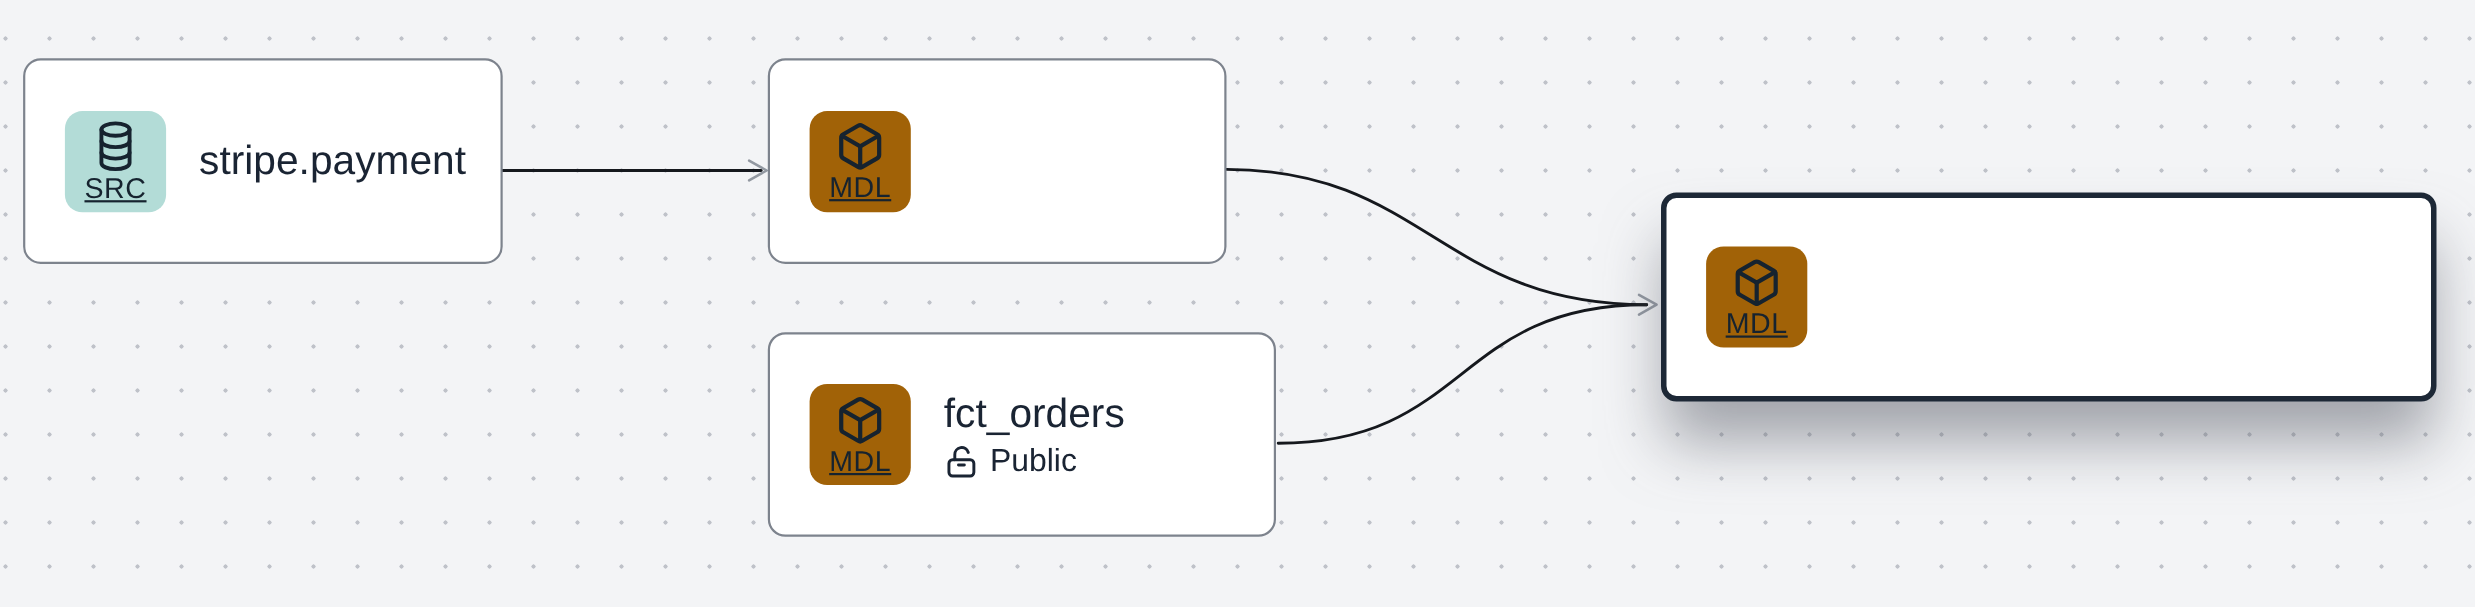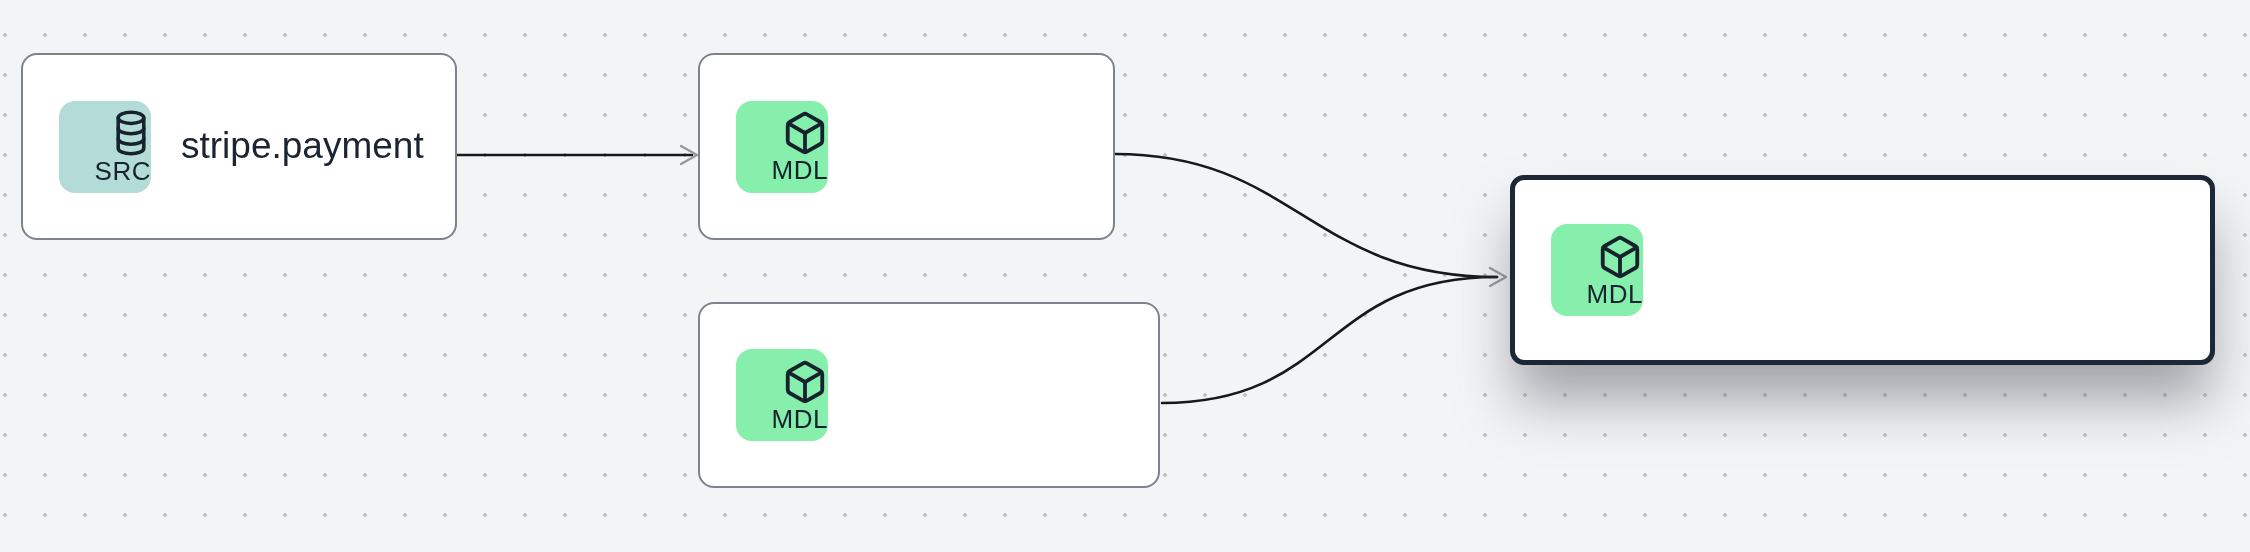--- a/index.html
+++ b/index.html
@@ -56,27 +56,28 @@
     border: 5px solid #1d2836;
     border-radius: 14px;
     box-shadow: 0 40px 55px -4px rgba(95,99,110,0.55);
   }
   .badge {
     flex: 0 0 auto;
     width: 92px; height: 92px;
     border-radius: 16px;
     display: flex;
     flex-direction: column;
-    align-items: flex-end;
+    align-items: center;
     justify-content: center;
     gap: 1px;
     color: #16232f;
+    text-decoration: underline;
   }
   .badge--src { background: #b3dcd7; }
-  .badge--mdl { background: #86efac; }
+  .badge--mdl { background: #a16207; }
   .badge svg { stroke: #16232f; }
   .badge-label {
     font-size: 26px;
     font-weight: 500;
     line-height: 1;
     letter-spacing: 0.5px;
     color: #16232f;
   }
   .node-text { display: flex; flex-direction: column; min-width: 0; }
   .node-title {
@@ -139,20 +140,31 @@
 
   <div class="node node--fct">
     <div class="badge badge--mdl">
       <svg width="46" height="46" viewBox="0 0 24 24" fill="none" stroke-width="2" stroke-linecap="round" stroke-linejoin="round" xmlns="http://www.w3.org/2000/svg">
         <path d="M21 8a2 2 0 0 0-1-1.73l-7-4a2 2 0 0 0-2 0l-7 4A2 2 0 0 0 3 8v8a2 2 0 0 0 1 1.73l7 4a2 2 0 0 0 2 0l7-4A2 2 0 0 0 21 16Z"></path>
         <path d="m3.3 7 8.7 5 8.7-5"></path>
         <path d="M12 22V12"></path>
       </svg>
       <span class="badge-label">MDL</span>
     </div>
+    <div class="node-text">
+      <span class="node-title">fct_orders</span>
+      <span class="node-subtitle">
+        <svg width="32" height="32" viewBox="0 0 24 24" fill="none" stroke-width="2" stroke-linecap="round" stroke-linejoin="round" xmlns="http://www.w3.org/2000/svg">
+          <rect x="3.5" y="10.5" width="17" height="11" rx="2.5"></rect>
+          <path d="M7.5 10.5V7a4.7 4.7 0 0 1 9.2-1.5"></path>
+          <path d="M10 14h4"></path>
+        </svg>
+        <span>Public</span>
+      </span>
+    </div>
   </div>
 
   <div class="node node--agg node--selected">
     <div class="badge badge--mdl">
       <svg width="46" height="46" viewBox="0 0 24 24" fill="none" stroke-width="2" stroke-linecap="round" stroke-linejoin="round" xmlns="http://www.w3.org/2000/svg">
         <path d="M21 8a2 2 0 0 0-1-1.73l-7-4a2 2 0 0 0-2 0l-7 4A2 2 0 0 0 3 8v8a2 2 0 0 0 1 1.73l7 4a2 2 0 0 0 2 0l7-4A2 2 0 0 0 21 16Z"></path>
         <path d="m3.3 7 8.7 5 8.7-5"></path>
         <path d="M12 22V12"></path>
       </svg>
       <span class="badge-label">MDL</span>

